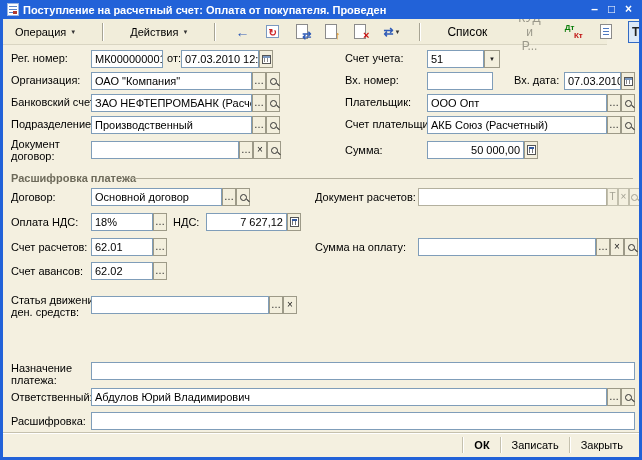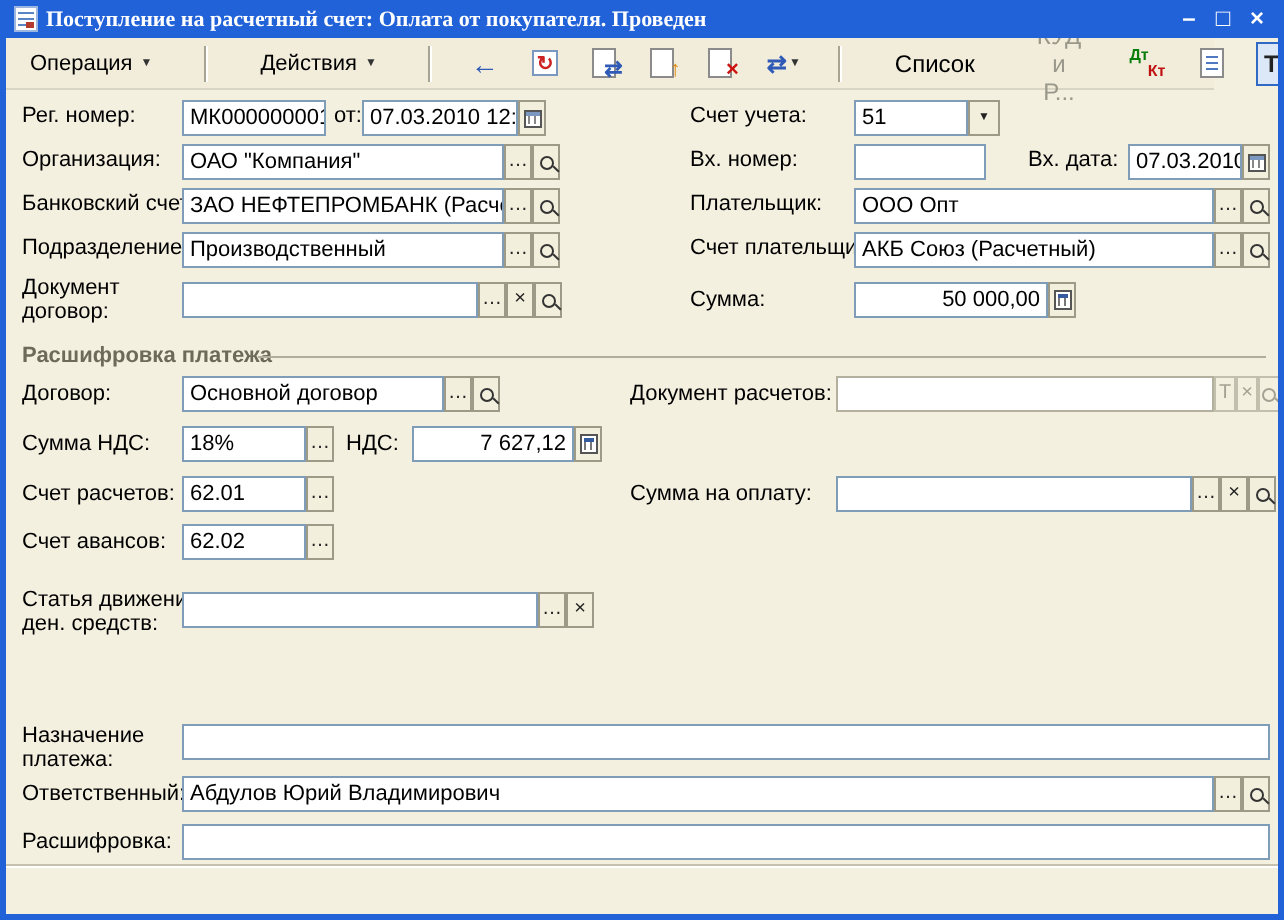--- a/index.html
+++ b/index.html
@@ -10,21 +10,21 @@
   }
   .titlebar {
     height:19px; display:flex; align-items:center; padding:0 2px 0 4px;
     color:#fff; font-size:11px; font-weight:bold; white-space:nowrap;
   }
   .appicon { width:12px; height:13px; background:#fff; border:1px solid #9db6e0;
     margin-right:4px; position:relative; flex:0 0 auto; }
   .appicon::before { content:""; position:absolute; left:1px; right:1px; top:2px; height:7px;
     background:repeating-linear-gradient(#5a83c8 0 1px, transparent 1px 3px); }
   .appicon::after { content:""; position:absolute; right:1px; bottom:1px; width:4px; height:3px; background:#b23b2e; }
-  .titlebar .title { flex:1 1 auto; overflow:hidden;font-family:Liberation Serif, serif; }
+  .titlebar .title { flex:1 1 auto; overflow:hidden; }
   .winbtn { width:17px; height:15px; text-align:center; line-height:14px; font-size:12px;
     font-weight:bold; color:#fff; cursor:default; flex:0 0 auto; }
   .client { position:relative; width:636px; height:438px; background:#f4f0e0; overflow:hidden; }
   
   .toolbar { position:absolute; left:0; top:0; width:604px; height:26px;
     display:flex; align-items:center; padding:0 4px; background:#f1edda;
     border-bottom:1px solid #d9d5c2;gap:15px; }
   .tsep { width:2px; height:18px; margin:0 3px;
     border-left:1px solid #a7a493; border-right:1px solid #fff; }
   .mbtn { font-size:11px; color:#000; padding:3px 7px; display:flex; align-items:center; gap:4px; background:none; border:1px solid transparent; }
@@ -272,21 +272,21 @@
     <span class="lbl" style="left:312px;top:172px">Документ расчетов:</span>
     <div class="grp" style="left:415px;top:169px;width:222px">
       <div class="inp dis"></div>
       <button class="sbtn narrow dis">T</button>
       <button class="sbtn narrow dis">×</button>
       <button class="sbtn narrow dis">
           <span class="mag"></span>
         </button>
     </div>
 
-    <span class="lbl" style="left:8px;top:197px">Сумма НДС:</span>
+    <span class="lbl" style="left:8px;top:197px">Оплата НДС:</span>
     <div class="grp" style="left:88px;top:194px;width:76px">
       <div class="inp">18%</div>
       <button class="sbtn">…</button>
     </div>
     <span class="lbl" style="left:170px;top:197px">НДС:</span>
     <div class="grp" style="left:203px;top:194px;width:95px">
       <div class="inp num">7 627,12</div>
       <button class="sbtn">
           <span class="calc"></span>
         </button>
@@ -335,15 +335,23 @@
           <span class="mag"></span>
         </button>
     </div>
 
     <span class="lbl" style="left:8px;top:396px">Расшифровка:</span>
     <div class="grp" style="left:88px;top:393px;width:544px">
       <div class="inp"></div>
     </div>
 
     <div class="footline"></div>
+    <div class="footer">
+      <div class="fsep"></div>
+      <button class="fbtn ok">ОК</button>
+      <div class="fsep"></div>
+      <button class="fbtn">Записать</button>
+      <div class="fsep"></div>
+      <button class="fbtn">Закрыть</button>
+    </div>
 
   </div>
 </div>
 
 </body></html>

